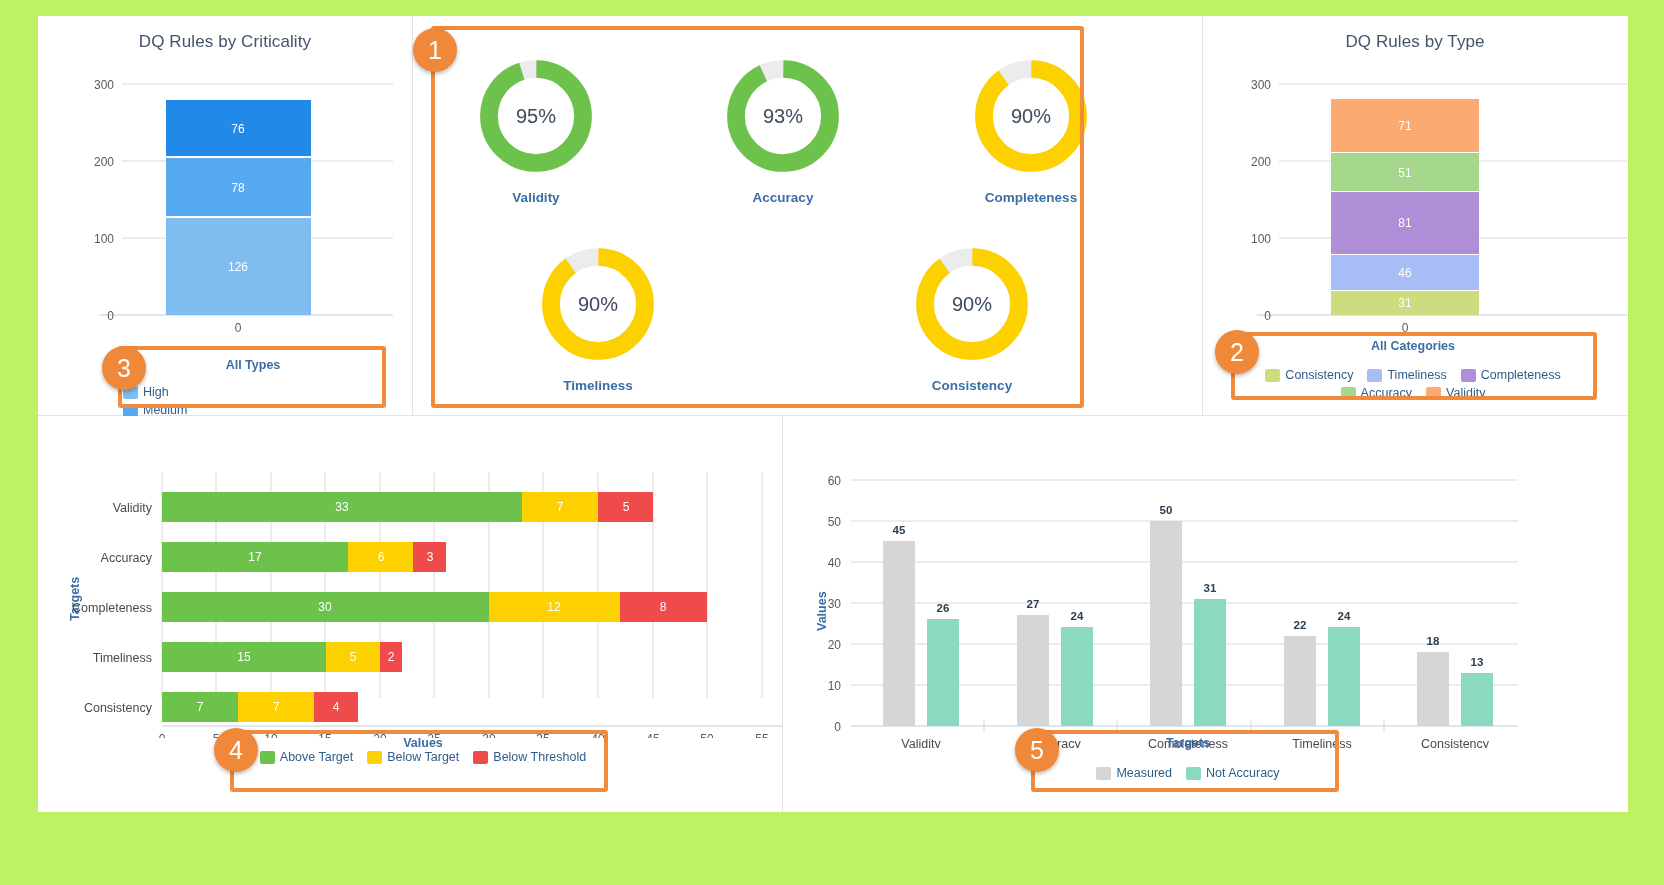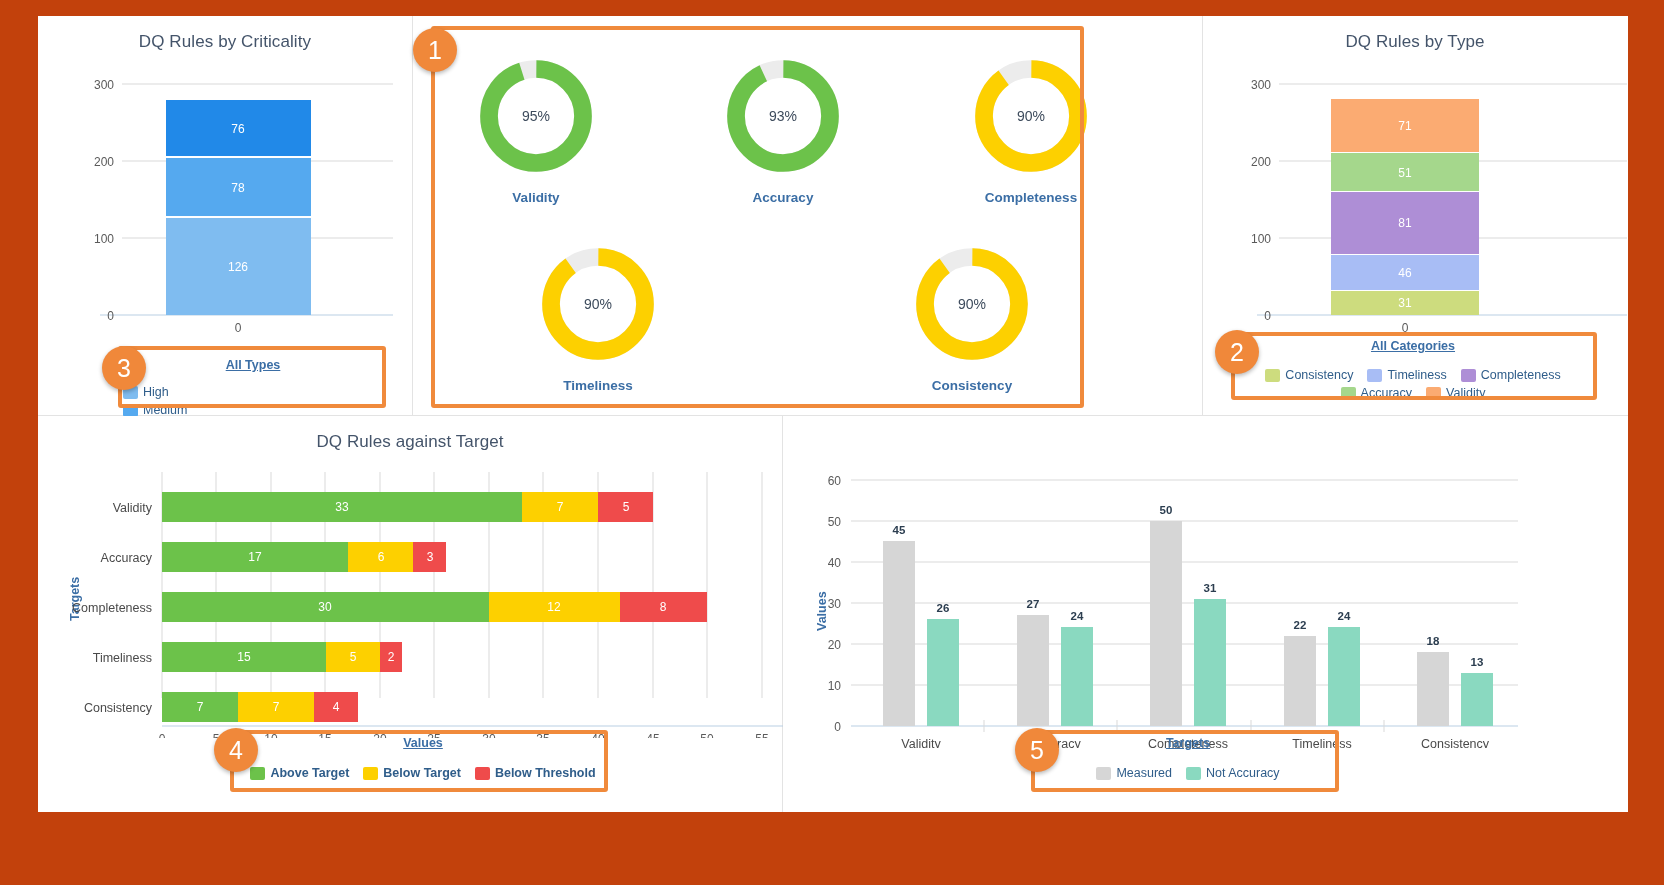--- a/index.html
+++ b/index.html
@@ -5,21 +5,21 @@
   * { box-sizing: border-box; }
   html, body {
     margin: 0; padding: 0;
     width: 1664px; height: 885px;
     background: #f2f2f2;
     font-family: "Liberation Sans", sans-serif;
   }
   .page {
     position: relative;
     width: 1664px; height: 885px;
-    background: #c2410c;
+    background: #bef264;
     overflow: hidden;
   }
   
   .top-row {
     position: absolute;
     left: 38px; top: 16px;
     width: 1590px; height: 400px;
     display: flex;
     background: #fff;
     border-bottom: 1px solid #e3e3e3;
@@ -35,21 +35,20 @@
     color: #44546a;
     padding-top: 16px;
     font-family: "Liberation Sans", sans-serif;
     letter-spacing: .1px;
   }
   .axis-label {
     text-align: center;
     font-size: 12.5px;
     font-weight: bold;
     color: #3b6ea5;
-    text-decoration: underline;
   }
   .tick { font-size: 12px; fill: #5a5a5a; font-family: "Liberation Sans", sans-serif; }
   .gridline { stroke: #d9d9d9; stroke-width: 1; }
   .axisline { stroke: #b9cfe3; stroke-width: 1; }
   .barlabel { font-size: 12px; fill: #ffffff; font-family: "Liberation Sans", sans-serif; text-anchor: middle; }
   .barlabel-dark { font-size: 11.5px; fill: #2c3e50; font-family: "Liberation Sans", sans-serif; text-anchor: middle; font-weight: bold;}
 
   
   .legend {
     display: flex; flex-wrap: wrap; justify-content: center;
@@ -79,21 +78,21 @@
   }
 
   
   .donut-wrap { position: absolute; text-align: center; }
   .donut-label {
     font-size: 13.5px; font-weight: bold; color: #3b6ea5; margin-top: 12px;
   }
   .donut-center {
     position: absolute; left: 0; top: 0; width: 100%; height: 100%;
     display: flex; align-items: center; justify-content: center;
-    font-size: 14px; color: #3d4b5c;
+    font-size: 20px; color: #3d4b5c;
   }
 
   
   .bottom-row {
     position: absolute;
     left: 38px; top: 416px;
     width: 1590px; height: 396px;
     display: flex;
     background: #fff;
   }
@@ -262,21 +261,20 @@
       <div class="anno-box" style="left:28px;top:316px;width:366px;height:68px;"></div>
       <div class="anno-badge" style="left:12px;top:314px;">
         <span>2</span>
       </div>
     </div>
   </div>
 
   <div class="bottom-row">
 
     <div class="panel bl">
-      <div class="chart-title">DQ Rules against Target</div>
       <div class="yaxis-title" style="left:30px;top:205px;">Targets</div>
 
       <svg width="745" height="280" style="position:absolute;left:0;top:42px;">
 
         <g>
           <line class="gridline" x1="124" y1="14" x2="124" y2="240"></line>
           <line class="gridline" x1="178" y1="14" x2="178" y2="240"></line>
           <line class="gridline" x1="233" y1="14" x2="233" y2="240"></line>
           <line class="gridline" x1="287" y1="14" x2="287" y2="240"></line>
           <line class="gridline" x1="342" y1="14" x2="342" y2="240"></line>
@@ -340,21 +338,21 @@
           <text class="tick" x="451" y="285" text-anchor="middle">30</text>
           <text class="tick" x="505" y="285" text-anchor="middle">35</text>
           <text class="tick" x="560" y="285" text-anchor="middle">40</text>
           <text class="tick" x="615" y="285" text-anchor="middle">45</text>
           <text class="tick" x="669" y="285" text-anchor="middle">50</text>
           <text class="tick" x="724" y="285" text-anchor="middle">55</text>
         </g>
       </svg>
 
       <div class="axis-label" style="position:absolute;left:200px;top:320px;width:370px;">Values</div>
-      <div class="legend" style="position:absolute;left:200px;top:350px;width:370px;font-weight:bold;">
+      <div class="legend" style="position:absolute;left:200px;top:334px;width:370px;">
         <div class="item">
           <span class="sw" style="background:#6cc24a"></span>
           <span>Above Target</span>
         </div>
         <div class="item">
           <span class="sw" style="background:#fdd000"></span>
           <span>Below Target</span>
         </div>
         <div class="item">
           <span class="sw" style="background:#ef4b4b"></span>

